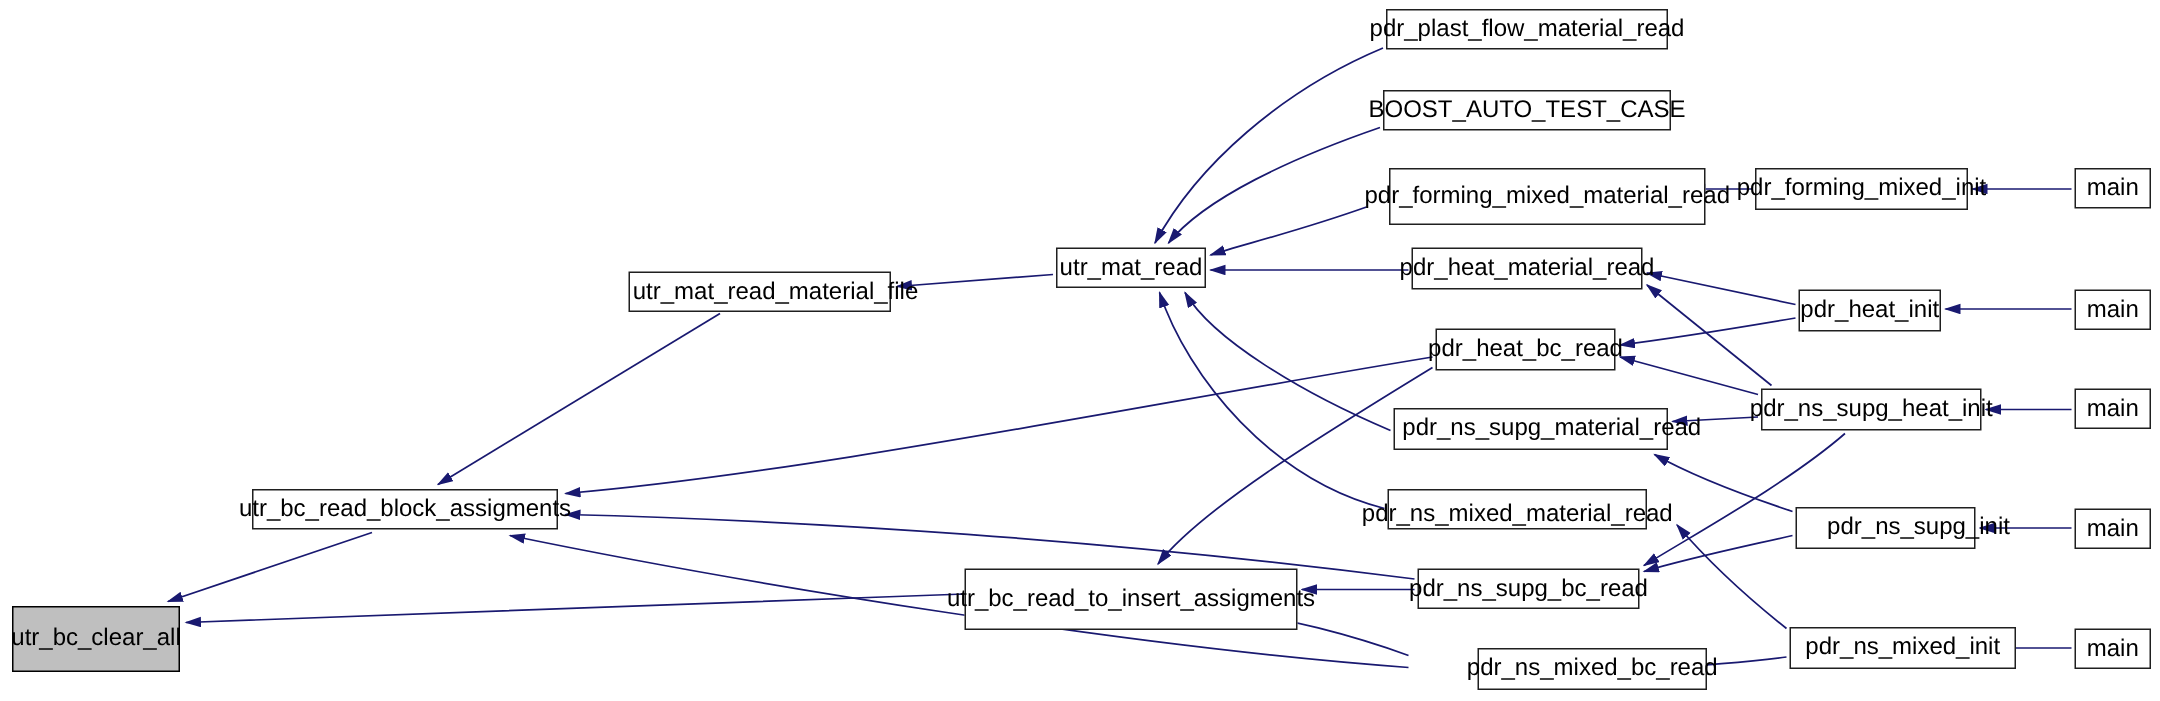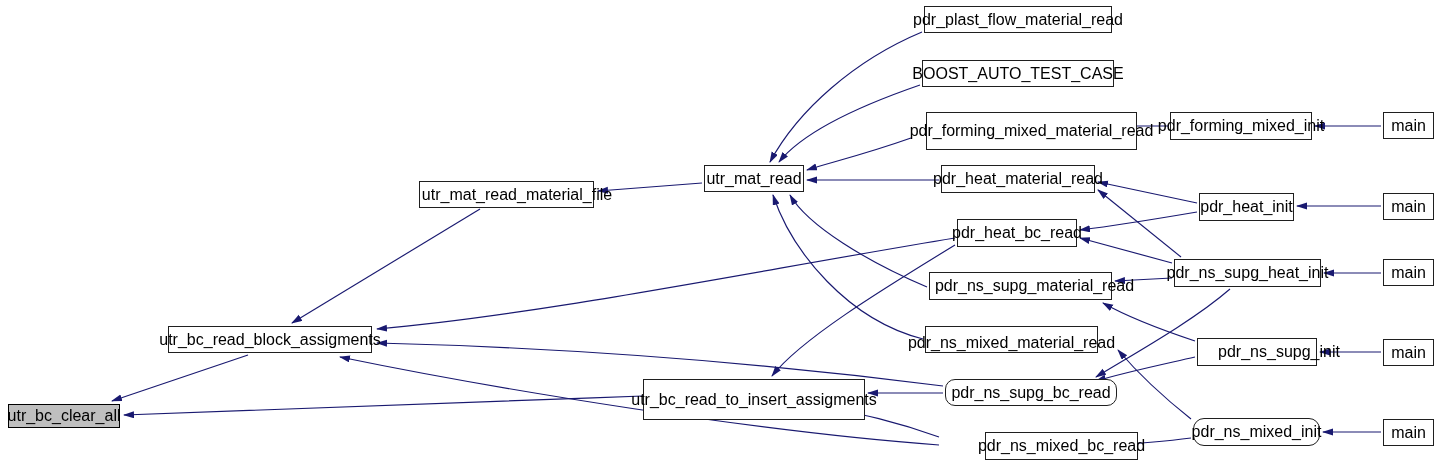--- a/index.html
+++ b/index.html
@@ -70,21 +70,21 @@
         <path d="M1191,419 C1162,396 1136,371 1118,350" class="edge" stroke="#191970" marker-end="url(#arrowhead)"></path>
         <path d="M1191,438 C1160,442 1130,444 1097,446" class="edge" stroke="#191970" marker-end="url(#arrowhead)"></path>
         <path d="M1381,126 L1315,126" class="edge" stroke="#191970" marker-end="url(#arrowhead)"></path>
         <path d="M1381,206 L1297,206" class="edge" stroke="#191970" marker-end="url(#arrowhead)"></path>
         <path d="M1381,273 L1324,273" class="edge" stroke="#191970" marker-end="url(#arrowhead)"></path>
         <path d="M1381,352 L1320,352" class="edge" stroke="#191970" marker-end="url(#arrowhead)"></path>
         <path d="M1381,432 L1323,432" class="edge" stroke="#191970" marker-end="url(#arrowhead)"></path>
       </g>
   </svg>
   <div id="node-layer">
-      <div class="node root" style="left: 8px; top: 404px; width: 112px; height: 24px;">
+      <div class="node root" style="left: 8px; top: 404px; width: 112px; height: 44px;">
         <span>utr_bc_clear_all</span>
       </div>
       <div class="node" style="left: 168px; top: 326px; width: 204px; height: 27px; text-align: right;">
         <span>utr_bc_read_block_assigments</span>
       </div>
       <div class="node" style="left: 419px; top: 181px; width: 175px; height: 27px; padding-left: 21px;">
         <span>utr_mat_read_material_file</span>
       </div>
       <div class="node" style="left: 704px; top: 165px; width: 100px; height: 27px;">
         <span>utr_mat_read</span>
@@ -106,39 +106,39 @@
       </div>
       <div class="node" style="left: 957px; top: 219px; width: 120px; height: 28px;">
         <span>pdr_heat_bc_read</span>
       </div>
       <div class="node" style="left: 929px; top: 272px; width: 183px; height: 28px; padding-left: 28px;">
         <span>pdr_ns_supg_material_read</span>
       </div>
       <div class="node" style="left: 925px; top: 326px; width: 173px; height: 27px; align-items: flex-end;">
         <span>pdr_ns_mixed_material_read</span>
       </div>
-      <div class="node" style="left: 945px; top: 379px; width: 172px; height: 27px; border-radius: 10px;">
+      <div class="node" style="left: 945px; top: 379px; width: 148px; height: 27px;">
         <span>pdr_ns_supg_bc_read</span>
       </div>
       <div class="node" style="left: 941px; top: 432px; width: 153px; height: 28px; margin-left: 44px;">
         <span>pdr_ns_mixed_bc_read</span>
       </div>
       <div class="node" style="left: 1170px; top: 112px; width: 142px; height: 28px;">
         <span>pdr_forming_mixed_init</span>
       </div>
       <div class="node" style="left: 1199px; top: 193px; width: 95px; height: 28px;">
         <span>pdr_heat_init</span>
       </div>
       <div class="node" style="left: 1174px; top: 259px; width: 147px; height: 28px; text-align: right;">
         <span>pdr_ns_supg_heat_init</span>
       </div>
       <div class="node" style="left: 1197px; top: 338px; width: 120px; height: 28px; padding-left: 44px;">
         <span>pdr_ns_supg_init</span>
       </div>
-      <div class="node" style="left: 1193px; top: 418px; width: 127px; height: 28px; border-radius: 11px;">
+      <div class="node" style="left: 1193px; top: 418px; width: 151px; height: 28px;">
         <span>pdr_ns_mixed_init</span>
       </div>
       <div class="node" style="left: 1383px; top: 112px; width: 51px; height: 27px;">
         <span>main</span>
       </div>
       <div class="node" style="left: 1383px; top: 193px; width: 51px; height: 27px;">
         <span>main</span>
       </div>
       <div class="node" style="left: 1383px; top: 259px; width: 51px; height: 27px;">
         <span>main</span>

